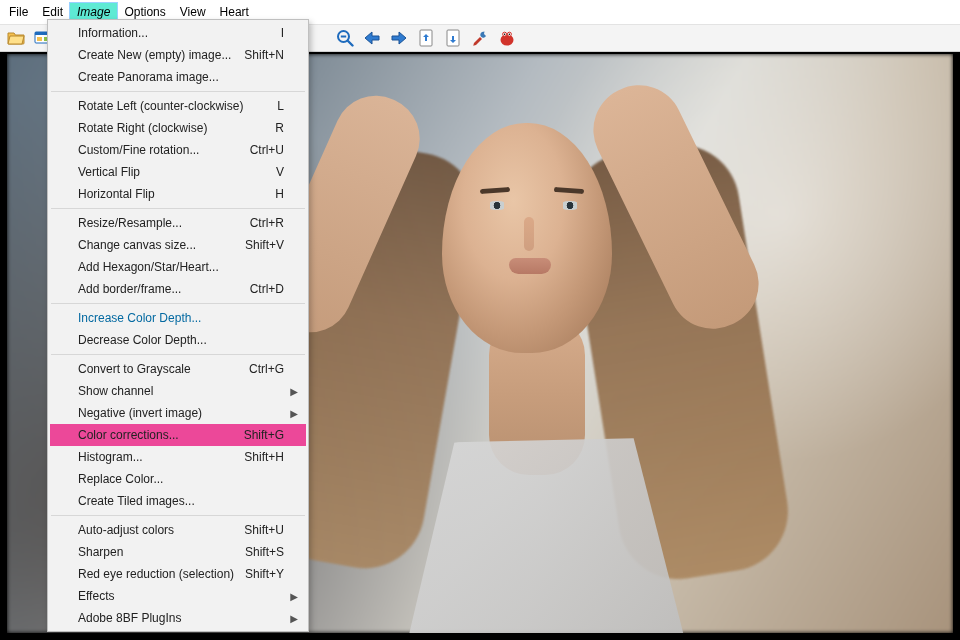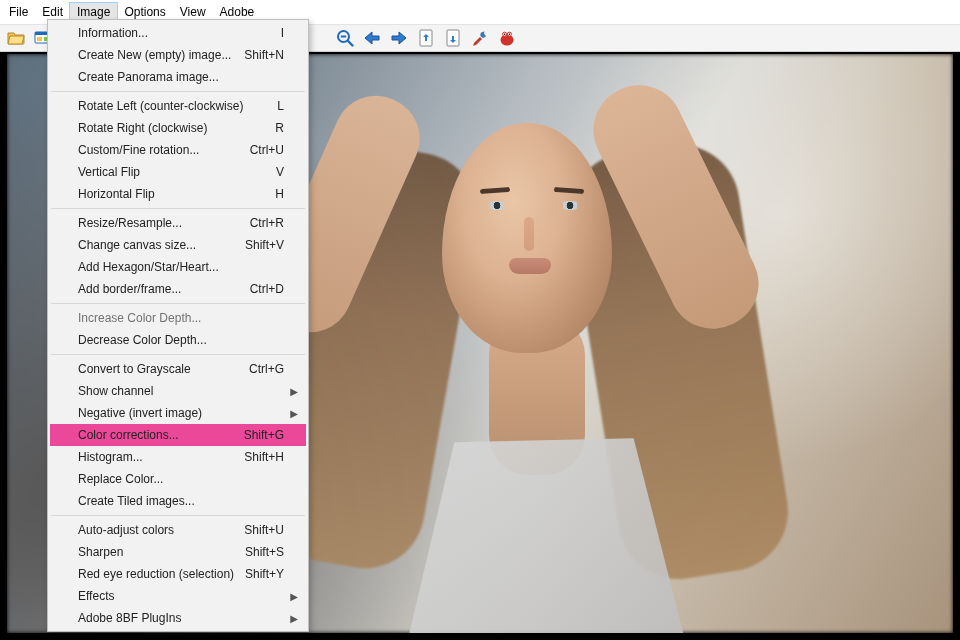--- a/index.html
+++ b/index.html
@@ -1,21 +1,21 @@
 <!DOCTYPE html>
 <html><head>
 <meta charset="utf-8">
 <style>
   * { box-sizing: border-box; margin: 0; padding: 0; }
   html, body { width: 960px; height: 640px; overflow: hidden; font-family: "Segoe UI", Tahoma, sans-serif; font-size: 12px; background: #fff; }
 
   
   .menubar { height: 19px; display: flex; align-items: center; background: #fff; padding: 12px 2px; position: relative; z-index: 20; }
   .menubar .mitem { padding: 2px 7px; cursor: default; line-height: 15px; }
-  .menubar .mitem.open { background: #e5e5e5; outline: 1px solid #99d1ff; }
+  .menubar .mitem.open { background: #5eead4; outline: 1px solid #99d1ff; font-style: italic; }
 
   
   .toolbar { height: 28px; background: #f4f4f4; border-top: 1px solid #e3e3e3; border-bottom: 1px solid #d0d0d0; display: flex; align-items: center; padding: 0 4px; gap: 3px; position: relative; z-index: 5; }
   .toolbar .tbtn { width: 24px; height: 24px; display: flex; align-items: center; justify-content: center; border: 1px solid transparent; }
   .toolbar .tdiv { width: 1px; height: 20px; background: #d0d0d0; margin: 0 3px; }
 
   
   .viewport { position: absolute; top: 47px; left: 0; right: 0; bottom: 0; background: #000; }
   .canvas { position: absolute; inset: 7px; overflow: hidden; }
 
@@ -47,35 +47,35 @@
   .nose { position:absolute; left:54.6%; top:28.2%; width:10px; height:34px; border-radius:6px; background:linear-gradient(#dba988,#cf9f80); }
   .biktop { position:absolute; left:42%; top:66%; width:280px; height:210px; transform:skewY(-4deg);
             background:linear-gradient(135deg,#d9d9d9,#bfbfbf); clip-path:polygon(18% 0,82% 4%,100% 100%,0 100%); opacity:.9;}
 
   
   .dropdown { position:absolute; top:19px; left:47px; width:262px; background:#f2f2f2; border:1px solid #bfbfbf; box-shadow:2px 3px 6px rgba(0,0,0,.25); z-index:30; padding:2px; }
   .dropdown .row { display:flex; align-items:center; height:22px; padding:0 22px 0 28px; color:#222; position:relative; cursor:default; white-space:nowrap; }
   .dropdown .row .shortcut { margin-left:auto; color:#222; }
   .dropdown .row .sub { position:absolute; right:8px; color:#555; font-size:10px; }
   .dropdown .row.highlight { background:#ec4899; }
-  .dropdown .row.disabled { color:#737373; }
+  .dropdown .row.disabled { color:#0369a1; }
   .dropdown .sep { height:1px; background:#d7d7d7; margin:3px 1px; }
 
   svg { display:block; }
 </style>
 </head>
 <body>
 
 <div class="menubar">
   <div class="mitem">File</div>
   <div class="mitem">Edit</div>
   <div class="mitem open">Image</div>
   <div class="mitem">Options</div>
   <div class="mitem">View</div>
-  <div class="mitem">Adobe</div>
+  <div class="mitem">Heart</div>
 </div>
 
 <div class="toolbar">
   <div class="tbtn">
     <svg width="18" height="16" viewBox="0 0 18 16">
         <path d="M1 3h6l1.4 2H17v8.2c0 .5-.4.8-.8.8H1.8c-.5 0-.8-.4-.8-.8V3z" fill="#f5c04e" stroke="#b8892e"></path>
         <path d="M3 6h14l-2 8H1z" fill="#ffe08a" stroke="#b8892e"></path>
       </svg>
   </div>
   <div class="tbtn">

